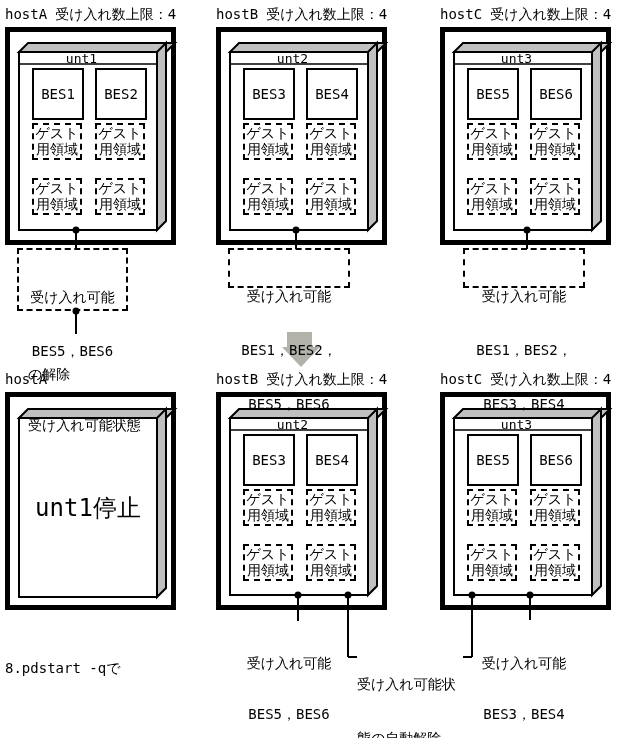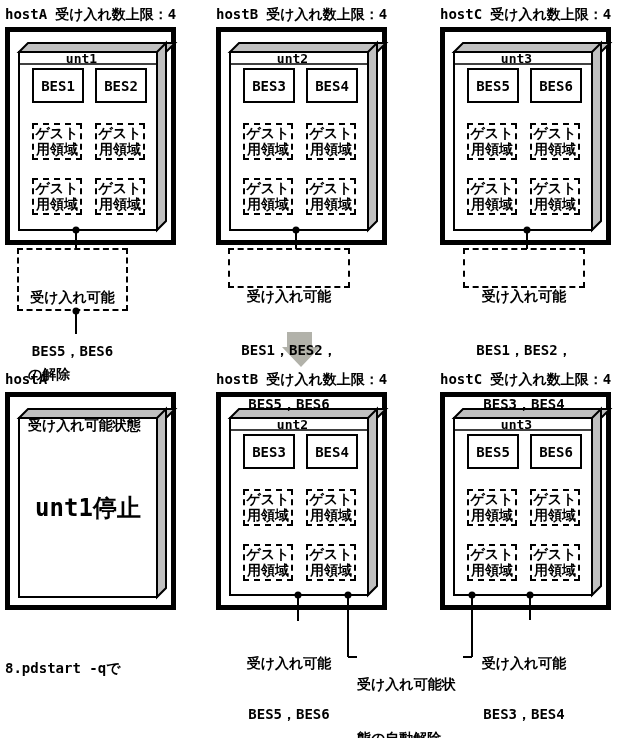--- a/index.html
+++ b/index.html
@@ -1,26 +1,25 @@
 <!DOCTYPE html>
 <html><head>
 <meta charset="utf-8">
 <style>
   html,body{margin:0;padding:0;background:#fff;}
   #canvas{
     position:relative;width:627px;height:738px;background:#fff;
     font-family:"DejaVu Sans Mono","Liberation Mono",monospace;color:#000;
     overflow:hidden;
-    font-weight:bold;
   }
   .t{position:absolute;font-size:14px;line-height:17px;white-space:pre;z-index:3;}
   .host{position:absolute;width:171px;height:218px;border:5px solid #000;box-sizing:border-box;z-index:1;}
   .svg-layer{position:absolute;left:0;top:0;z-index:2;}
   .unit-name{position:absolute;width:125px;text-align:center;font-size:13px;line-height:13px;z-index:3;white-space:pre;}
-  .bes{position:absolute;width:52px;height:35px;border:2px solid #000;box-sizing:border-box;background:#fff;
+  .bes{position:absolute;width:52px;height:52px;border:2px solid #000;box-sizing:border-box;background:#fff;
        display:flex;align-items:center;justify-content:center;font-size:14px;z-index:3;white-space:pre;}
   .guest{position:absolute;width:50px;height:37px;border:2px dashed #000;box-sizing:border-box;background:#fff;
        text-align:center;font-size:14px;line-height:16px;padding-top:0;z-index:3;white-space:pre;}
   .callout-box{position:absolute;border:2px dashed #000;box-sizing:border-box;z-index:2;}
   .center{text-align:center;}
   .lh18{line-height:18px;}
   .lh19{line-height:19px;}
   .stopped{position:absolute;display:flex;align-items:center;justify-content:center;
        font-size:24px;z-index:3;white-space:pre;}
 </style>

